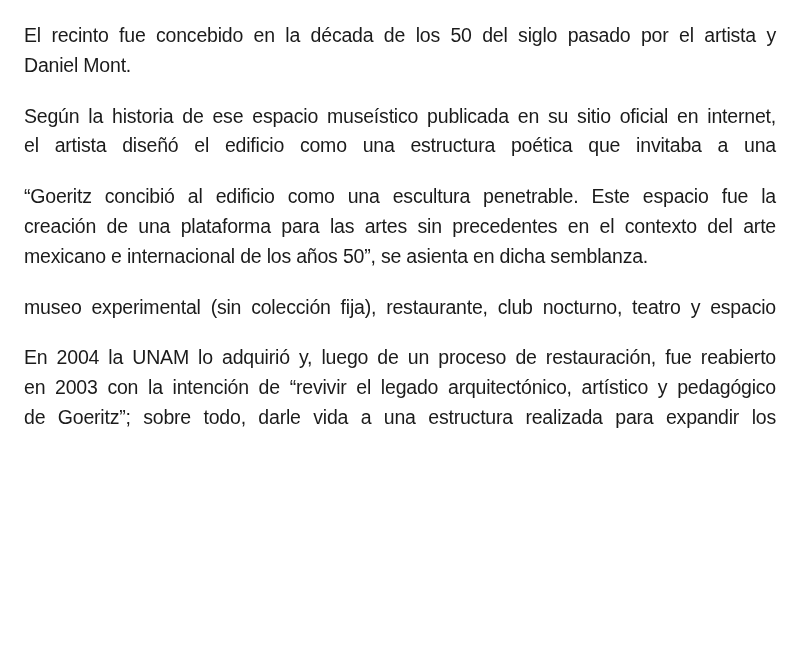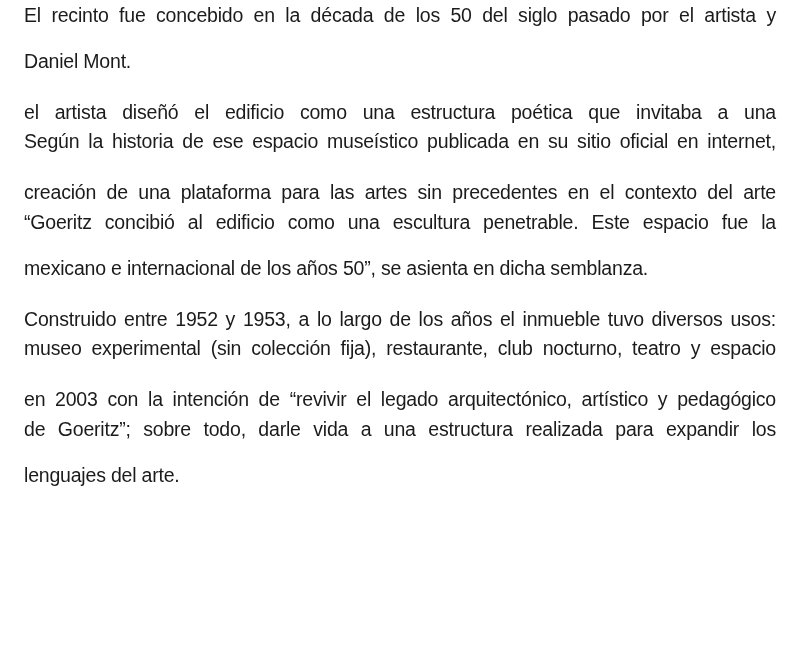--- a/index.html
+++ b/index.html
@@ -10,68 +10,66 @@
       width: 800px;
       height: 655px;
       background: #ffffff;
       color: #1b1b1b;
       font-family: "Liberation Sans", "DejaVu Sans", sans-serif;
       overflow: hidden;
     }
     main.article {
       box-sizing: border-box;
       width: 800px;
-      padding: 1px 24px 0 24px;
+      padding: 21px 24px 0 24px;
       font-size: 19.5px;
       line-height: 29.8px;
       letter-spacing: -0.2px;
     }
     main.article p {
       margin: 0 0 21px 0;
       padding: 0;
     }
     
     .jline {
       display: block;
       text-align: justify;
       text-align-last: justify;
       white-space: normal;
     }
     
     .lline {
       display: block;
       text-align: left;
-      margin-top: 16px;
     }
   </style>
 </head>
 <body>
 
 <main class="article">
 
   <p>
     <span class="jline">El recinto fue concebido en la década de los 50 del siglo pasado por el artista y</span>
     <span class="lline">Daniel Mont.</span>
   </p>
 
   <p>
+    <span class="jline">Según la historia de ese espacio museístico publicada en su sitio oficial en internet,</span>
     <span class="jline">el artista diseñó el edificio como una estructura poética que invitaba a una</span>
-    <span class="jline">Según la historia de ese espacio museístico publicada en su sitio oficial en internet,</span>
   </p>
 
   <p>
+    <span class="jline">“Goeritz concibió al edificio como una escultura penetrable. Este espacio fue la</span>
     <span class="jline">creación de una plataforma para las artes sin precedentes en el contexto del arte</span>
-    <span class="jline">“Goeritz concibió al edificio como una escultura penetrable. Este espacio fue la</span>
     <span class="lline">mexicano e internacional de los años 50”, se asienta en dicha semblanza.</span>
   </p>
 
   <p>
-    <span class="jline">Construido entre 1952 y 1953, a lo largo de los años el inmueble tuvo diversos usos:</span>
     <span class="jline">museo experimental (sin colección fija), restaurante, club nocturno, teatro y espacio</span>
   </p>
 
   <p>
+    <span class="jline">En 2004 la UNAM lo adquirió y, luego de un proceso de restauración, fue reabierto</span>
     <span class="jline">en 2003 con la intención de “revivir el legado arquitectónico, artístico y pedagógico</span>
     <span class="jline">de Goeritz”; sobre todo, darle vida a una estructura realizada para expandir los</span>
-    <span class="lline">lenguajes del arte.</span>
   </p>
 
 </main>
 
 </body></html>

